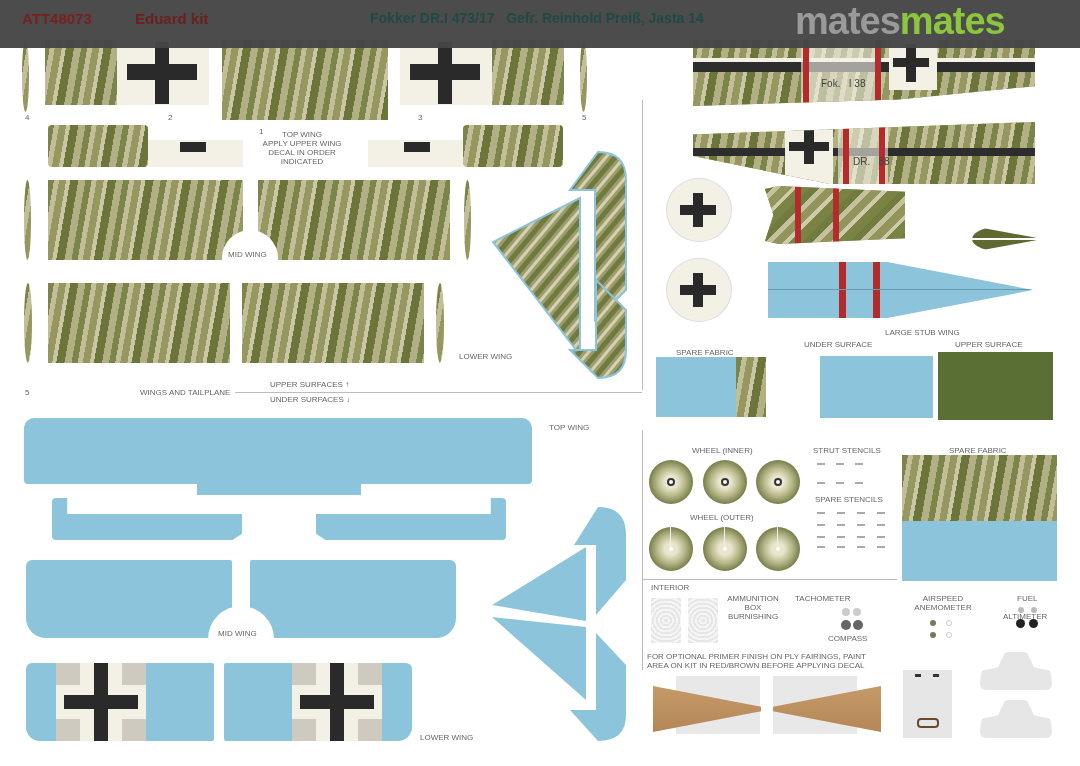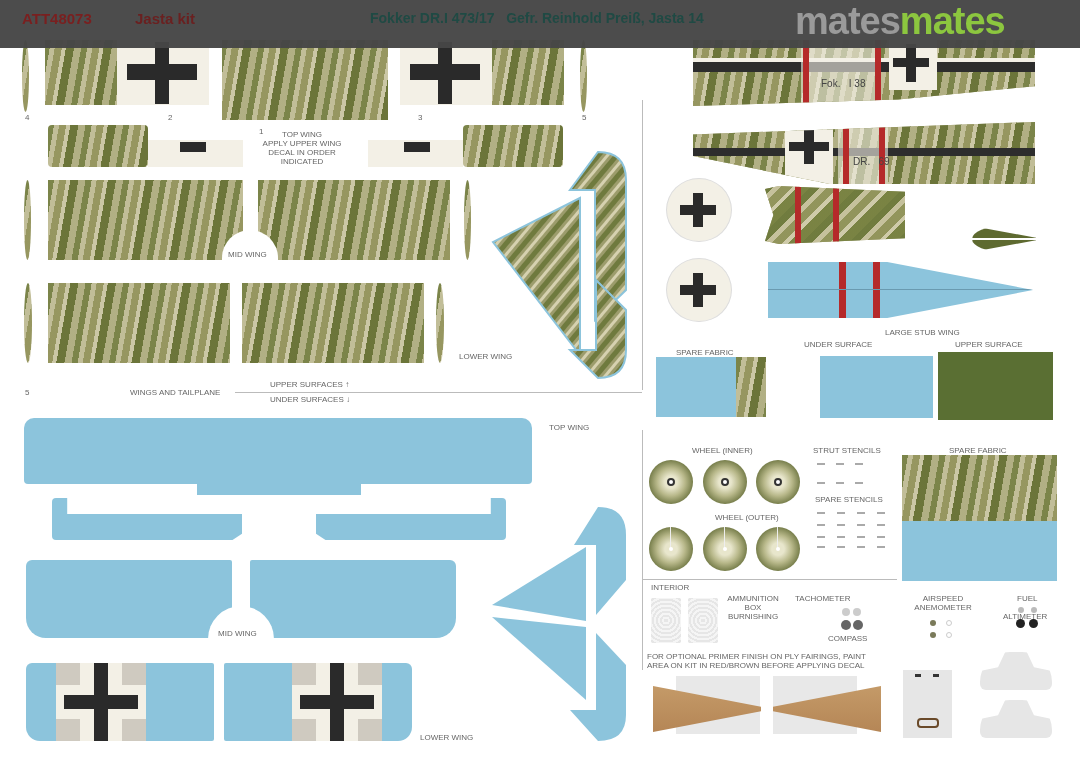--- a/index.html
+++ b/index.html
@@ -21,21 +21,21 @@
 .wheel .dot{position:absolute;left:20px;top:20px;width:4px;height:4px;border-radius:50%;background:#fff}
 .wheel .line{position:absolute;left:21px;top:0;width:1px;height:22px;background:#eee}
 .stencil{position:absolute;width:8px;height:2px;background:#aaa}
 .gauge{position:absolute;width:8px;height:8px;border-radius:50%}
 </style>
 </head>
 <body>
 
 <div class="topbar">
  <span class="tb" style="left:22px;color:#7a1f1f">ATT48073</span>
- <span class="tb" style="left:135px;color:#6a2020">Jasta kit</span>
+ <span class="tb" style="left:135px;color:#6a2020">Eduard kit</span>
  <span class="tb" style="left:370px;color:#1f4a44;font-size:14px;white-space:pre">Fokker DR.I 473/17   Gefr. Reinhold Preiß, Jasta 14</span>
  <span class="abs" style="left:795px;top:0;font-size:38px;font-weight:bold;letter-spacing:-1px">
   <span style="color:#9a9a9a">mates</span><span style="color:#8cc63f">mates</span>
  </span>
 </div>
 
 <div class="abs camo" style="left:22px;top:40px;width:7px;height:72px;border-radius:50%"></div>
 <div class="abs camo" style="left:45px;top:40px;width:72px;height:65px"></div>
 <div class="abs" style="left:117px;top:40px;width:92px;height:65px;background:#f3f0e6">
  <div class="cross" style="left:38px;top:2px;width:14px;height:62px"></div>
@@ -90,21 +90,21 @@
         <rect width="5" height="14" fill="#6f7a3e"></rect>
         <rect x="8" width="3" height="14" fill="#d6d1b0"></rect>
       </pattern>
     </defs>
  <path d="M108 2 Q136 2 136 30 L136 140 L105 170 L105 40 L80 40 Z" fill="url(#cp)" stroke="#8cc4dc" stroke-width="2"></path>
  <path d="M90 48 L90 205 L3 92 Z" fill="url(#cp)" stroke="#8cc4dc" stroke-width="2"></path>
  <path d="M106 130 L136 160 L136 200 Q136 228 108 228 L80 200 L106 200 Z" fill="url(#cp)" stroke="#8cc4dc" stroke-width="2"></path>
 </svg>
 
 <span class="lbl" style="left:25px;top:388px">5</span>
-<span class="lbl" style="left:130px;top:388px">WINGS AND TAILPLANE</span>
+<span class="lbl" style="left:140px;top:388px">WINGS AND TAILPLANE</span>
 <div class="divider-h" style="left:235px;top:392px;width:407px"></div>
 <span class="lbl" style="left:270px;top:380px">UPPER SURFACES ↑</span>
 <span class="lbl" style="left:270px;top:395px">UNDER SURFACES ↓</span>
 
 <div class="abs blue" style="left:24px;top:418px;width:508px;height:66px;border-radius:10px 10px 4px 4px"></div>
 <div class="abs blue" style="left:197px;top:480px;width:164px;height:15px"></div>
 <span class="lbl" style="left:549px;top:423px">TOP WING</span>
 <div class="abs blue" style="left:52px;top:498px;width:190px;height:42px;border-radius:4px;clip-path:polygon(0 0,8% 0,8% 38%,100% 38%,100% 85%,95% 100%,0 100%)"></div>
 <div class="abs blue" style="left:316px;top:498px;width:190px;height:42px;border-radius:4px;clip-path:polygon(0 38%,92% 38%,92% 0,100% 0,100% 100%,5% 100%,0 85%)"></div>
 
@@ -159,21 +159,21 @@
 </div>
 <div class="abs camo" style="left:693px;top:122px;width:342px;height:62px;clip-path:polygon(0 20%,100% 0,100% 100%,40% 100%,0 55%)">
  <div class="abs" style="left:0;top:26px;width:342px;height:8px;background:#2d2d2d"></div>
  <div class="abs" style="left:92px;top:0;width:48px;height:62px;background:#f3f0e6">
       <div class="cross" style="left:19px;top:6px;width:10px;height:36px"></div>
       <div class="cross" style="left:4px;top:20px;width:40px;height:9px"></div>
     </div>
  <div class="abs" style="left:145px;top:0;width:50px;height:62px;background:rgba(243,240,230,.6)"></div>
  <div class="abs" style="left:150px;top:0;width:6px;height:62px;background:#b52a2a"></div>
  <div class="abs" style="left:186px;top:0;width:6px;height:62px;background:#b52a2a"></div>
- <span class="abs" style="left:160px;top:34px;font-size:10px;color:#444;white-space:pre">DR.   69</span>
+ <span class="abs" style="left:160px;top:34px;font-size:10px;color:#444;white-space:pre">DR.   88</span>
 </div>
 
 <div class="abs" style="left:666px;top:178px;width:66px;height:64px;border-radius:50%;background:#f3f0e6;border:1px solid #ddd">
     <div class="cross" style="left:26px;top:14px;width:10px;height:34px"></div>
     <div class="cross" style="left:13px;top:26px;width:36px;height:10px"></div>
   </div>
 <div class="abs" style="left:666px;top:258px;width:66px;height:64px;border-radius:50%;background:#f3f0e6;border:1px solid #ddd">
     <div class="cross" style="left:26px;top:14px;width:10px;height:34px"></div>
     <div class="cross" style="left:13px;top:26px;width:36px;height:10px"></div>
   </div>
@@ -204,21 +204,21 @@
 <span class="lbl" style="left:692px;top:446px">WHEEL (INNER)</span>
 <div class="wheel" style="left:649px;top:460px">
     <div class="hub"></div>
   </div>
 <div class="wheel" style="left:703px;top:460px">
     <div class="hub"></div>
   </div>
 <div class="wheel" style="left:756px;top:460px">
     <div class="hub"></div>
   </div>
-<span class="lbl" style="left:715px;top:513px">WHEEL (OUTER)</span>
+<span class="lbl" style="left:690px;top:513px">WHEEL (OUTER)</span>
 <div class="wheel" style="left:649px;top:527px">
     <div class="line"></div>
     <div class="dot"></div>
   </div>
 <div class="wheel" style="left:703px;top:527px">
     <div class="line"></div>
     <div class="dot"></div>
   </div>
 <div class="wheel" style="left:756px;top:527px">
     <div class="line"></div>

